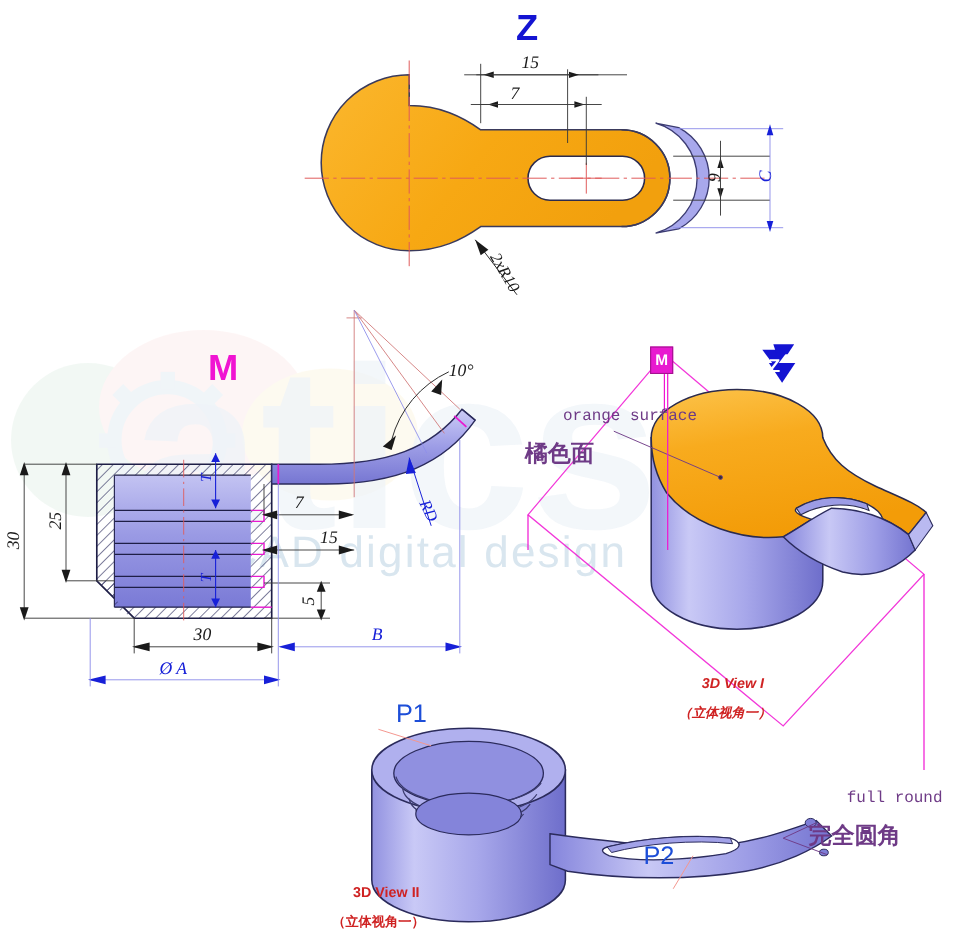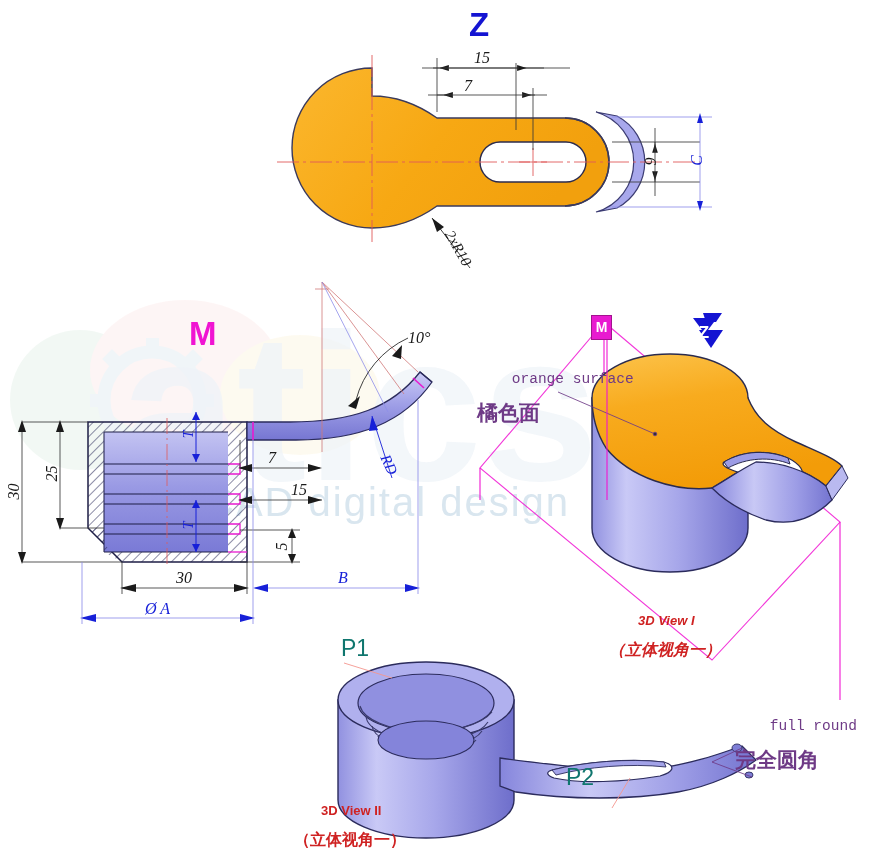--- a/index.html
+++ b/index.html
@@ -64,28 +64,29 @@
     margin-top: 1px;
   }
   .caption-red {
     color: #cf2222;
     font-weight: bold;
     font-size: 13px;
     text-align: center;
   }
   .caption-red .cn {
     display: block;
-    font-size: 16px;
+    font-size: 12px;
     font-weight: bold;
     margin-top: 1px;
   }
   .pt-label {
-    color: #0f766e;
+    color: #1d4ed8;
     font-size: 23px;
     font-family: "Liberation Sans", sans-serif;
+    margin-left: 19px;
   }
   .rot90 {
     transform: rotate(-90deg);
     transform-origin: 50% 50%;
   }
   .rot-2xr10 {
     transform: rotate(60deg);
     transform-origin: 0% 50%;
   }
   .rot-rd {

